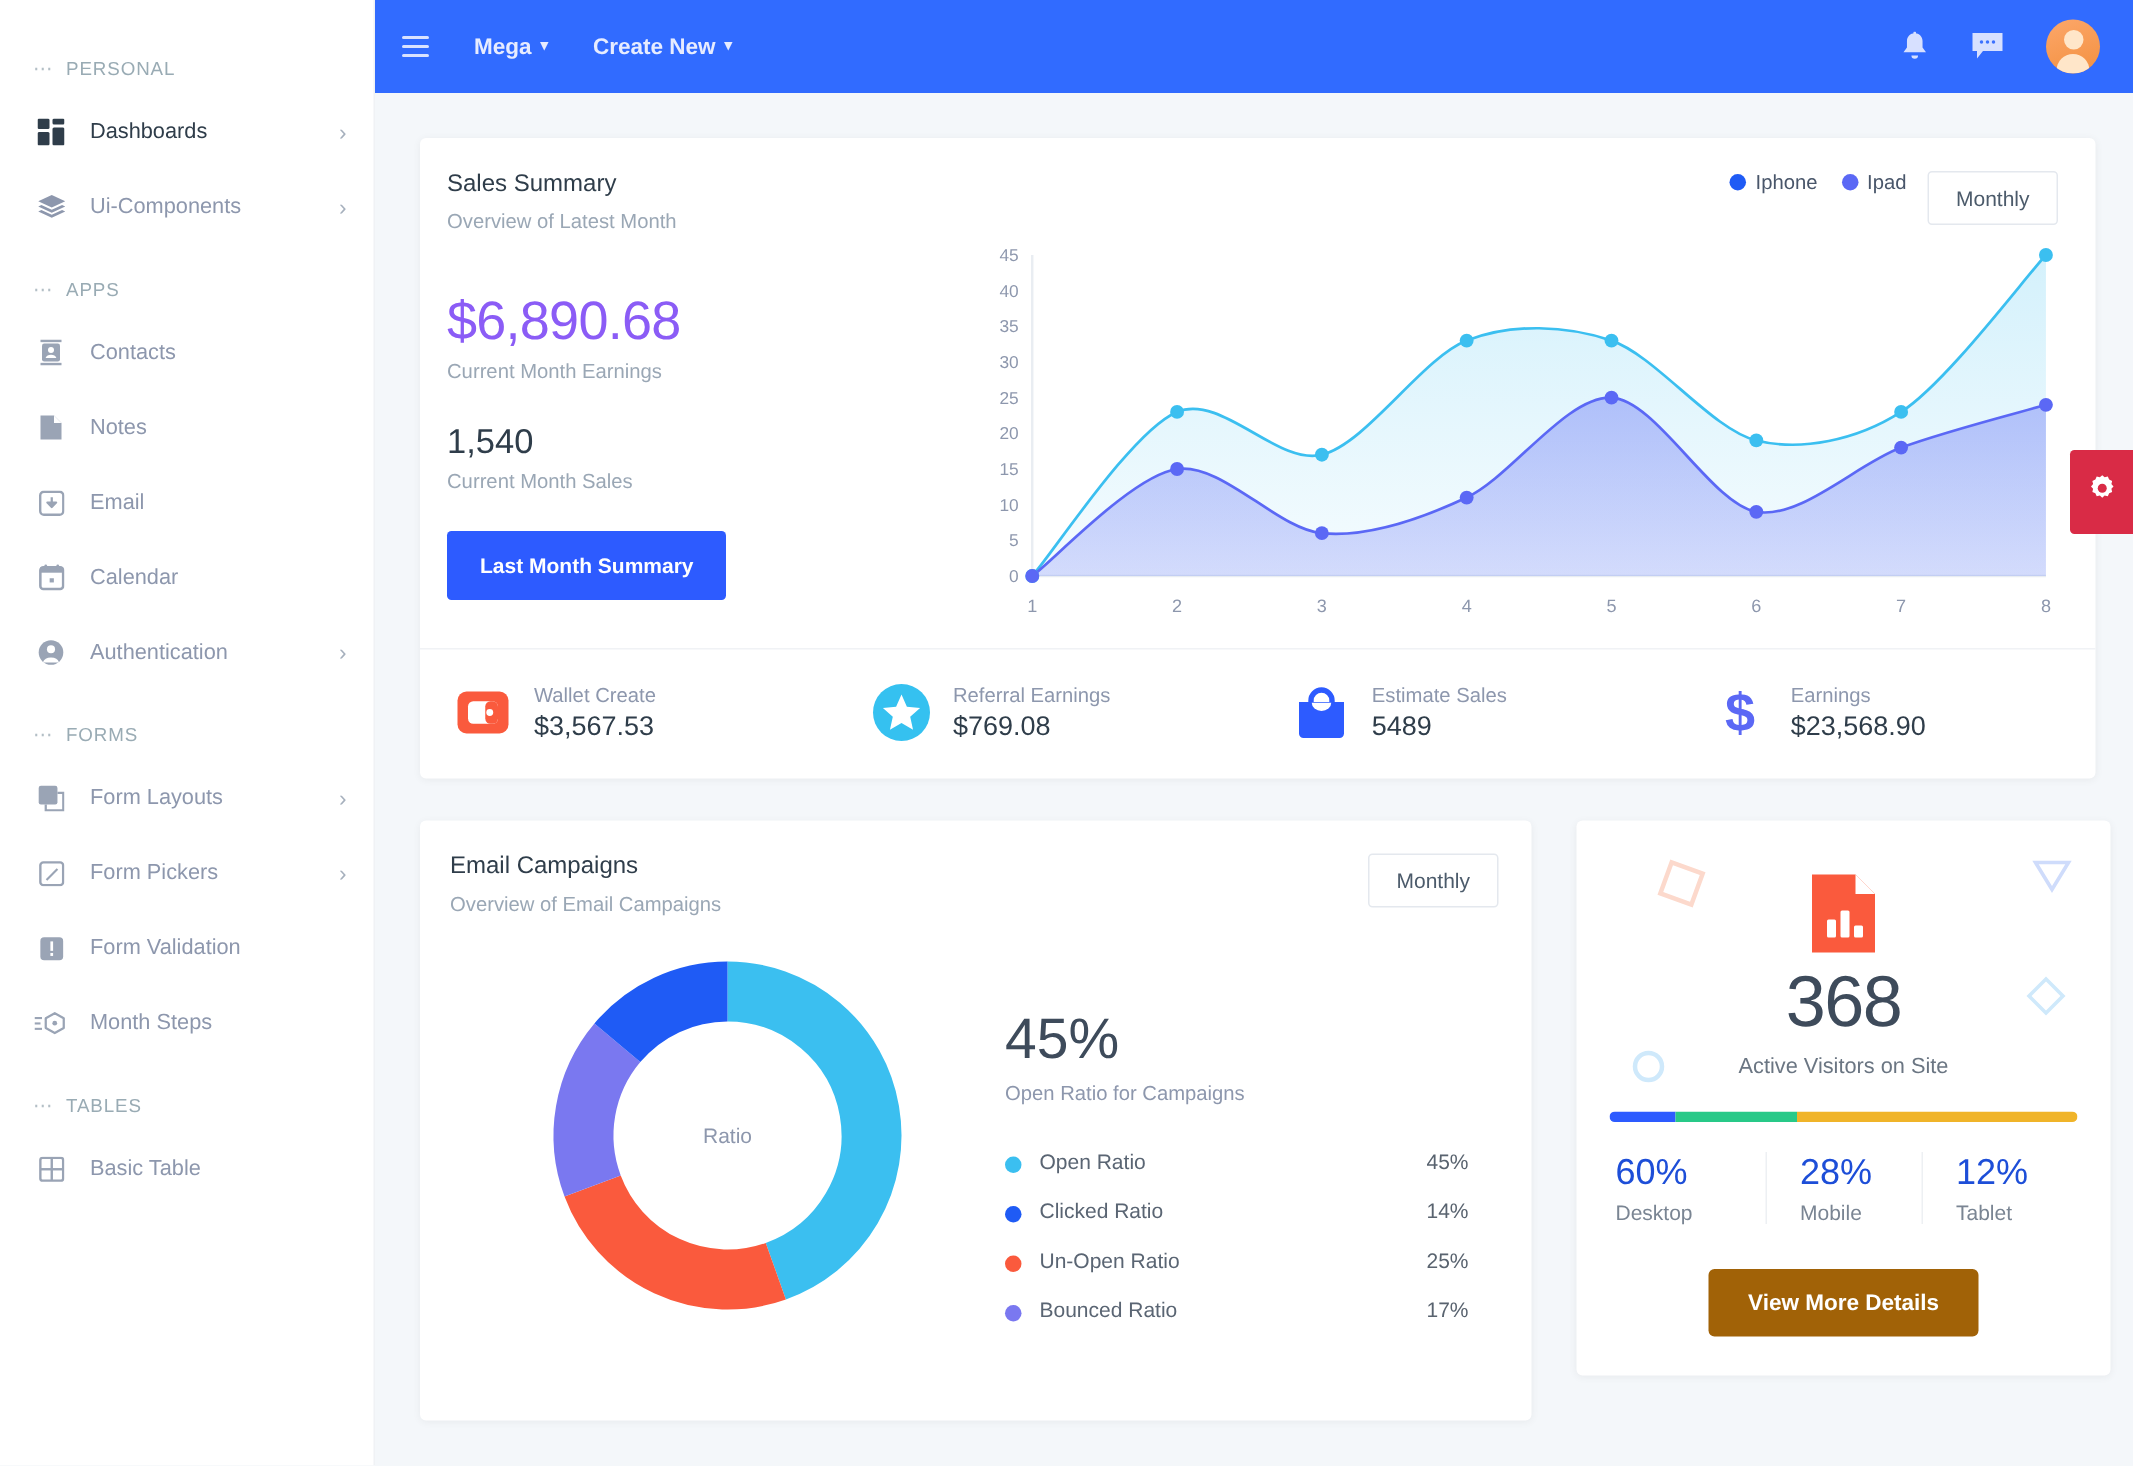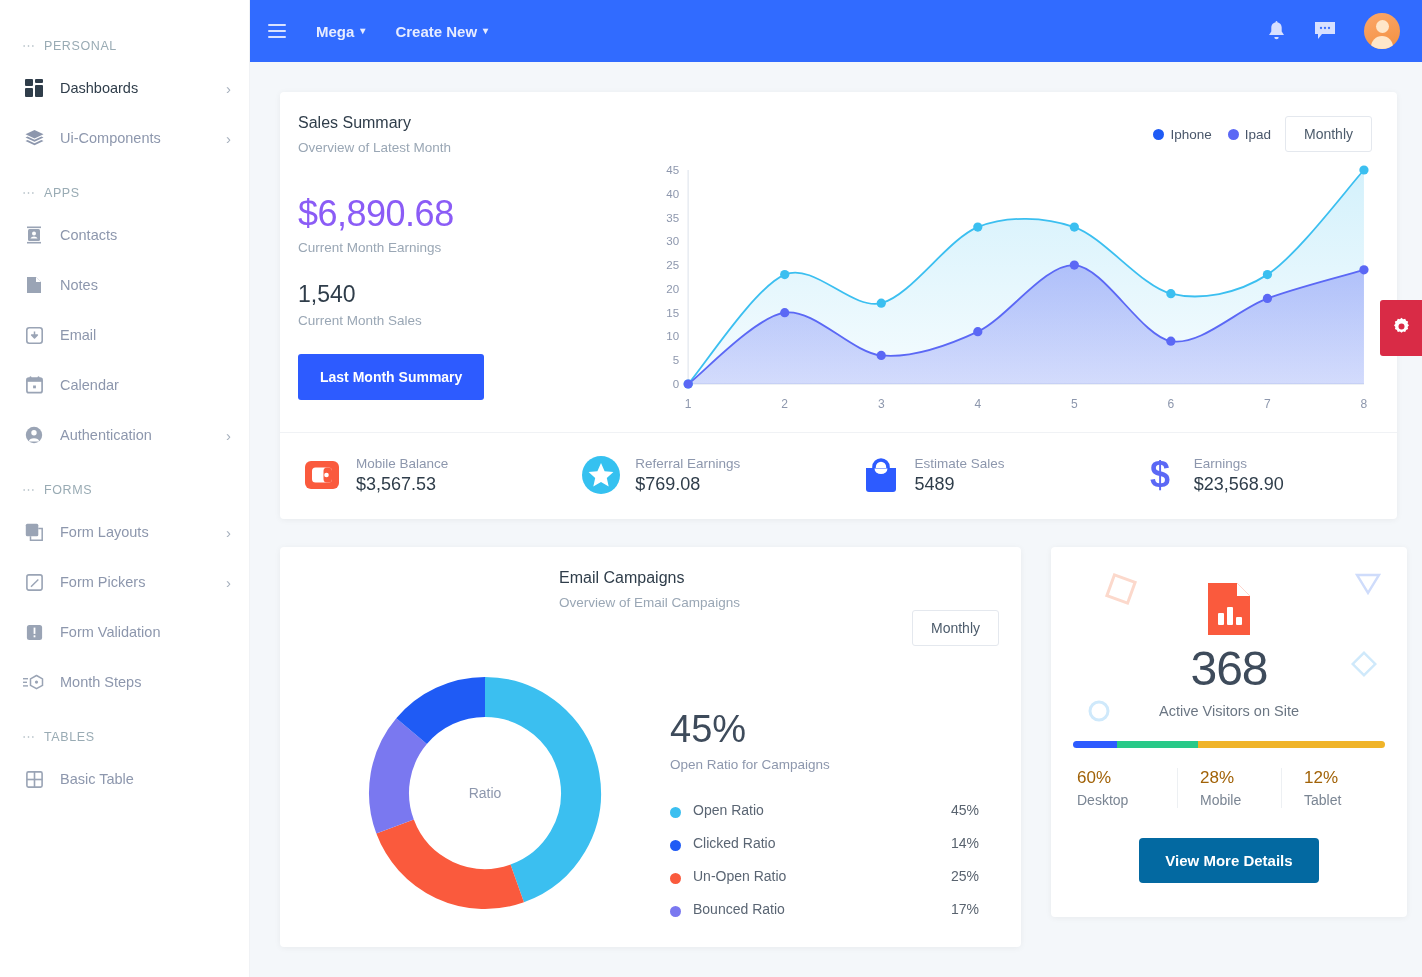--- a/index.html
+++ b/index.html
@@ -86,42 +86,42 @@
   .card-sub { font-size: 13.5px; color: #9aa7b5; margin-top: 8px; }
   .big-amount { font-size: 36px; color: #8b5cf6; font-weight: 400; margin-top: 38px; letter-spacing: -.5px; }
   .amount-label { font-size: 13.5px; color: #9aa7b5; margin-top: 5px; }
   .mid-amount { font-size: 23px; color: #2f3d4a; font-weight: 400; margin-top: 26px; }
   .btn-primary {
     background: #2d5bff; color: #fff; border: none; border-radius: 3px;
     font-size: 14px; font-weight: 600; padding: 15px 22px; margin-top: 26px;
     cursor: pointer; font-family: inherit;
   }
   .sales-right { flex: 1 1 auto; position: relative; }
-  .chart-head { display: flex; align-items: center; justify-content: flex-end; gap: 14px; height: 40px; }
+  .chart-head { display: flex; align-items: flex-start; justify-content: flex-end; gap: 14px; height: 40px; }
   .legend { display: flex; gap: 16px; align-items: center; }
   .legend-item { display: flex; align-items: center; gap: 6px; font-size: 13.5px; color: #49566a; }
   .legend-dot { width: 11px; height: 11px; border-radius: 50%; display: inline-block; }
   .select-box {
     border: 1px solid #e4e8ee; border-radius: 3px; padding: 9px 18px;
     font-size: 14px; color: #4c5b6b; background: #fff; cursor: pointer; min-width: 84px; text-align: left;
   }
   .area-chart { position: relative; width: 100%; height: 270px; margin-top: 2px; }
 
   .stats-row {
     display: flex; border-top: 1px solid #f0f2f5; padding: 22px 0 24px 0;
   }
   .stat { flex: 1 1 25%; display: flex; align-items: center; gap: 14px; padding-left: 22px; }
   .stat-ico { width: 40px; height: 40px; flex: 0 0 40px; display: flex; align-items: center; justify-content: center; }
   .stat-label { font-size: 13.5px; color: #8d97ad; }
   .stat-value { font-size: 18px; color: #2f3d4a; margin-top: 3px; }
 
   
   .row2 { display: flex; gap: 30px; margin-top: 28px; align-items: flex-start; }
   .email-card { flex: 0 0 741px; width: 741px; height: 400px; padding: 22px 22px 0 20px; position: relative; }
-  .email-head { display: flex; align-items: center; flex-direction: column; }
+  .email-head { display: flex; align-items: flex-start; }
   .monthly-btn-wrap { margin-left: auto; }
   .email-body { display: flex; margin-top: 14px; }
   .donut-wrap { flex: 0 0 370px; display: flex; align-items: center; justify-content: center; position: relative; }
   .donut { position: relative; width: 250px; height: 250px; }
   .donut-center-label {
     position: absolute; left: 0; right: 0; top: 50%; transform: translateY(-50%);
     text-align: center; font-size: 14px; color: #8d97ad;
   }
   .ratio-info { flex: 1 1 auto; padding-top: 48px; padding-right: 20px; }
   .ratio-big { font-size: 38px; color: #3e4b5b; font-weight: 400; }
@@ -137,25 +137,25 @@
   }
   .deco { position: absolute; pointer-events: none; }
   .vis-icon { width: 46px; height: 56px; margin: 12px auto 0 auto; position: relative; }
   .vis-number { text-align: center; font-size: 48px; color: #3e4b5b; font-weight: 400; margin-top: 4px; letter-spacing: -1px; }
   .vis-label { text-align: center; font-size: 14.5px; color: #6b7683; margin-top: 7px; }
   .vis-bar { display: flex; height: 7px; border-radius: 4px; overflow: hidden; margin-top: 22px; }
   .vis-seg { height: 7px; }
   .vis-stats { display: flex; margin-top: 20px; }
   .vis-stat { flex: 1 1 33%; padding-left: 4px; position: relative; }
   .vis-stat + .vis-stat { border-left: 1px solid #edf0f3; padding-left: 22px; }
-  .vis-pct { font-size: 17px; color: #a16207; }
+  .vis-pct { font-size: 24px; color: #1d4ed8; }
   .vis-dev { font-size: 14px; color: #7a8593; margin-top: 4px; }
   .vis-btn-wrap { display: flex; justify-content: center; margin-top: 30px; }
   .btn-view {
-    background: #0369a1; color: #fff; border: none; border-radius: 4px;
+    background: #a16207; color: #fff; border: none; border-radius: 4px;
     font-size: 15px; font-weight: 600; padding: 14px 26px; cursor: pointer; font-family: inherit;
   }
 
   
   .settings-tab {
     position: absolute; right: 0; top: 300px; width: 42px; height: 56px;
     background: #d92b46; border-radius: 3px 0 0 3px; display: flex;
     align-items: center; justify-content: center; cursor: pointer; z-index: 20;
   }
 </style>
@@ -468,21 +468,21 @@
           <div class="stat">
             <span class="stat-ico">
               <svg width="36" height="32" viewBox="0 0 36 32">
                 <rect x="1" y="2" width="34" height="28" rx="6" fill="#fa5a3d"></rect>
                 <rect x="8" y="8.5" width="20" height="15" rx="3.5" fill="#ffffff"></rect>
                 <rect x="19.5" y="8.5" width="8.5" height="15" rx="3.5" fill="#fa5a3d"></rect>
                 <circle cx="22.5" cy="16" r="2.3" fill="#ffffff"></circle>
               </svg>
             </span>
             <span>
-              <span class="stat-label" style="display:block">Mobile Balance</span>
+              <span class="stat-label" style="display:block">Wallet Create</span>
               <span class="stat-value" style="display:block">$3,567.53</span>
             </span>
           </div>
 
           <div class="stat">
             <span class="stat-ico">
               <svg width="40" height="40" viewBox="0 0 40 40">
                 <circle cx="20" cy="20" r="19" fill="#35c1f0"></circle>
                 <path d="M20 8 L23.6 16.2 L32.4 17 L25.8 22.9 L27.7 31.5 L20 27 L12.3 31.5 L14.2 22.9 L7.6 17 L16.4 16.2 Z" fill="#ffffff"></path>
               </svg>

